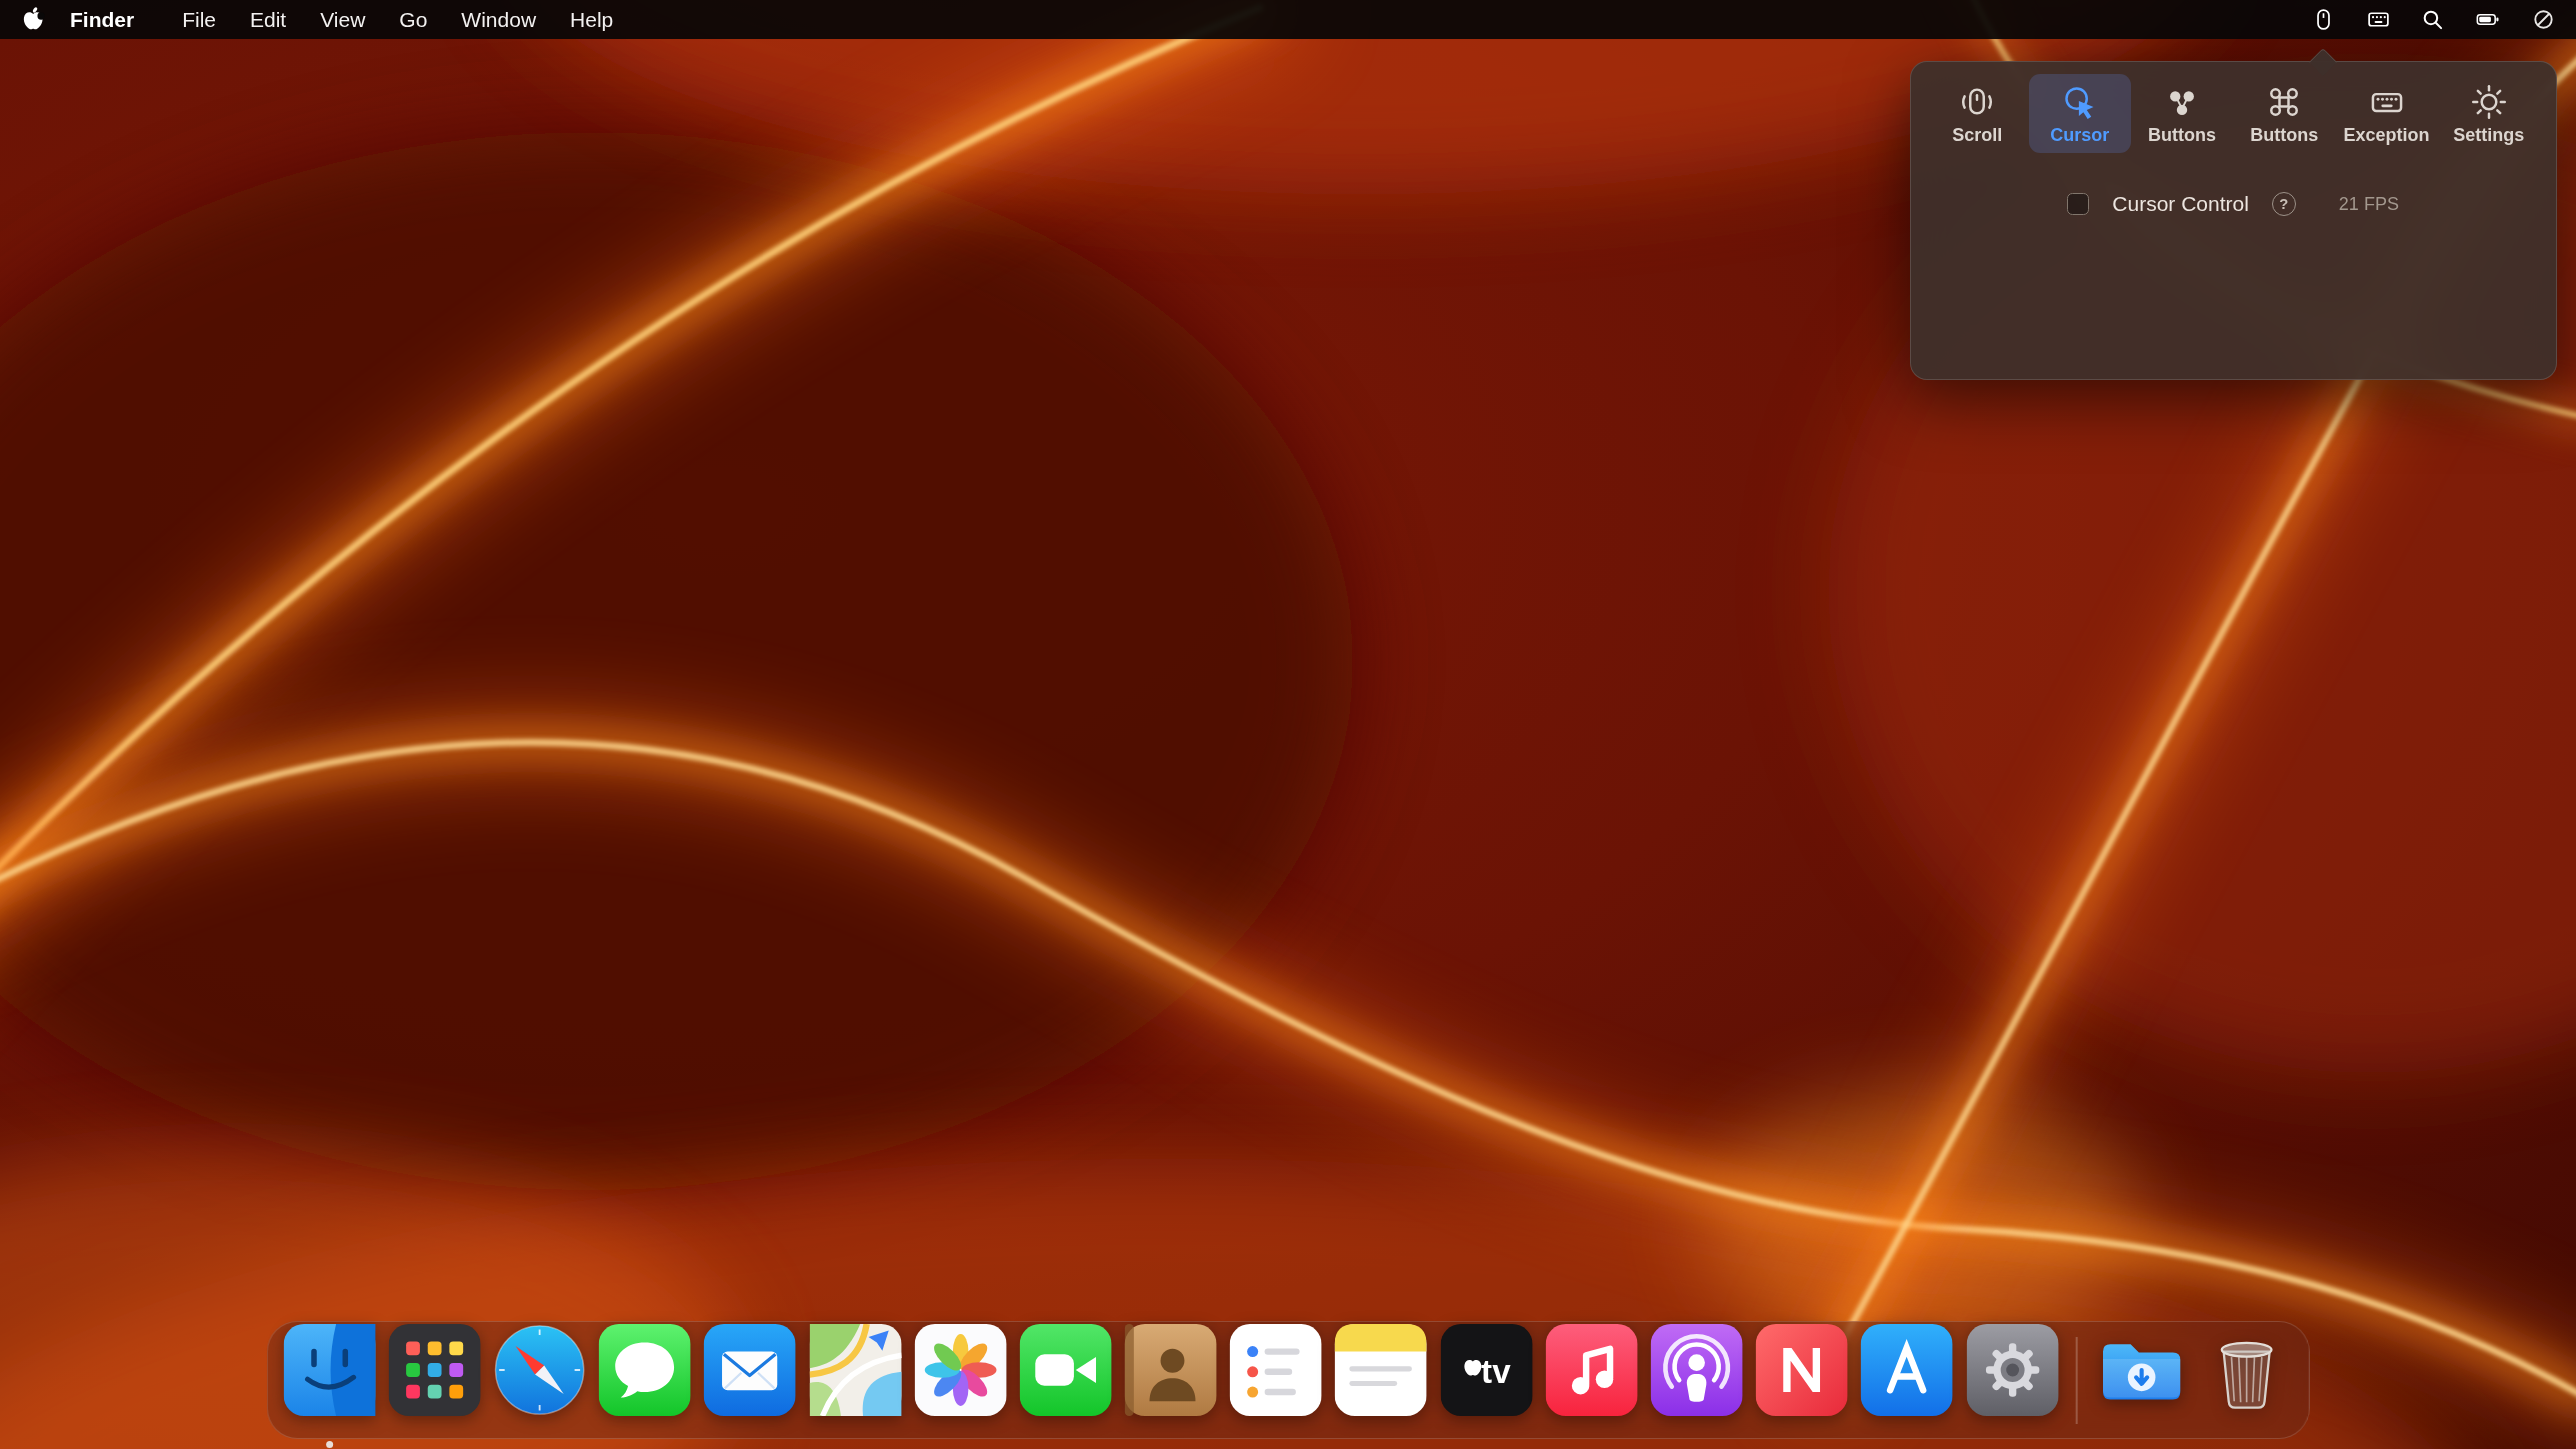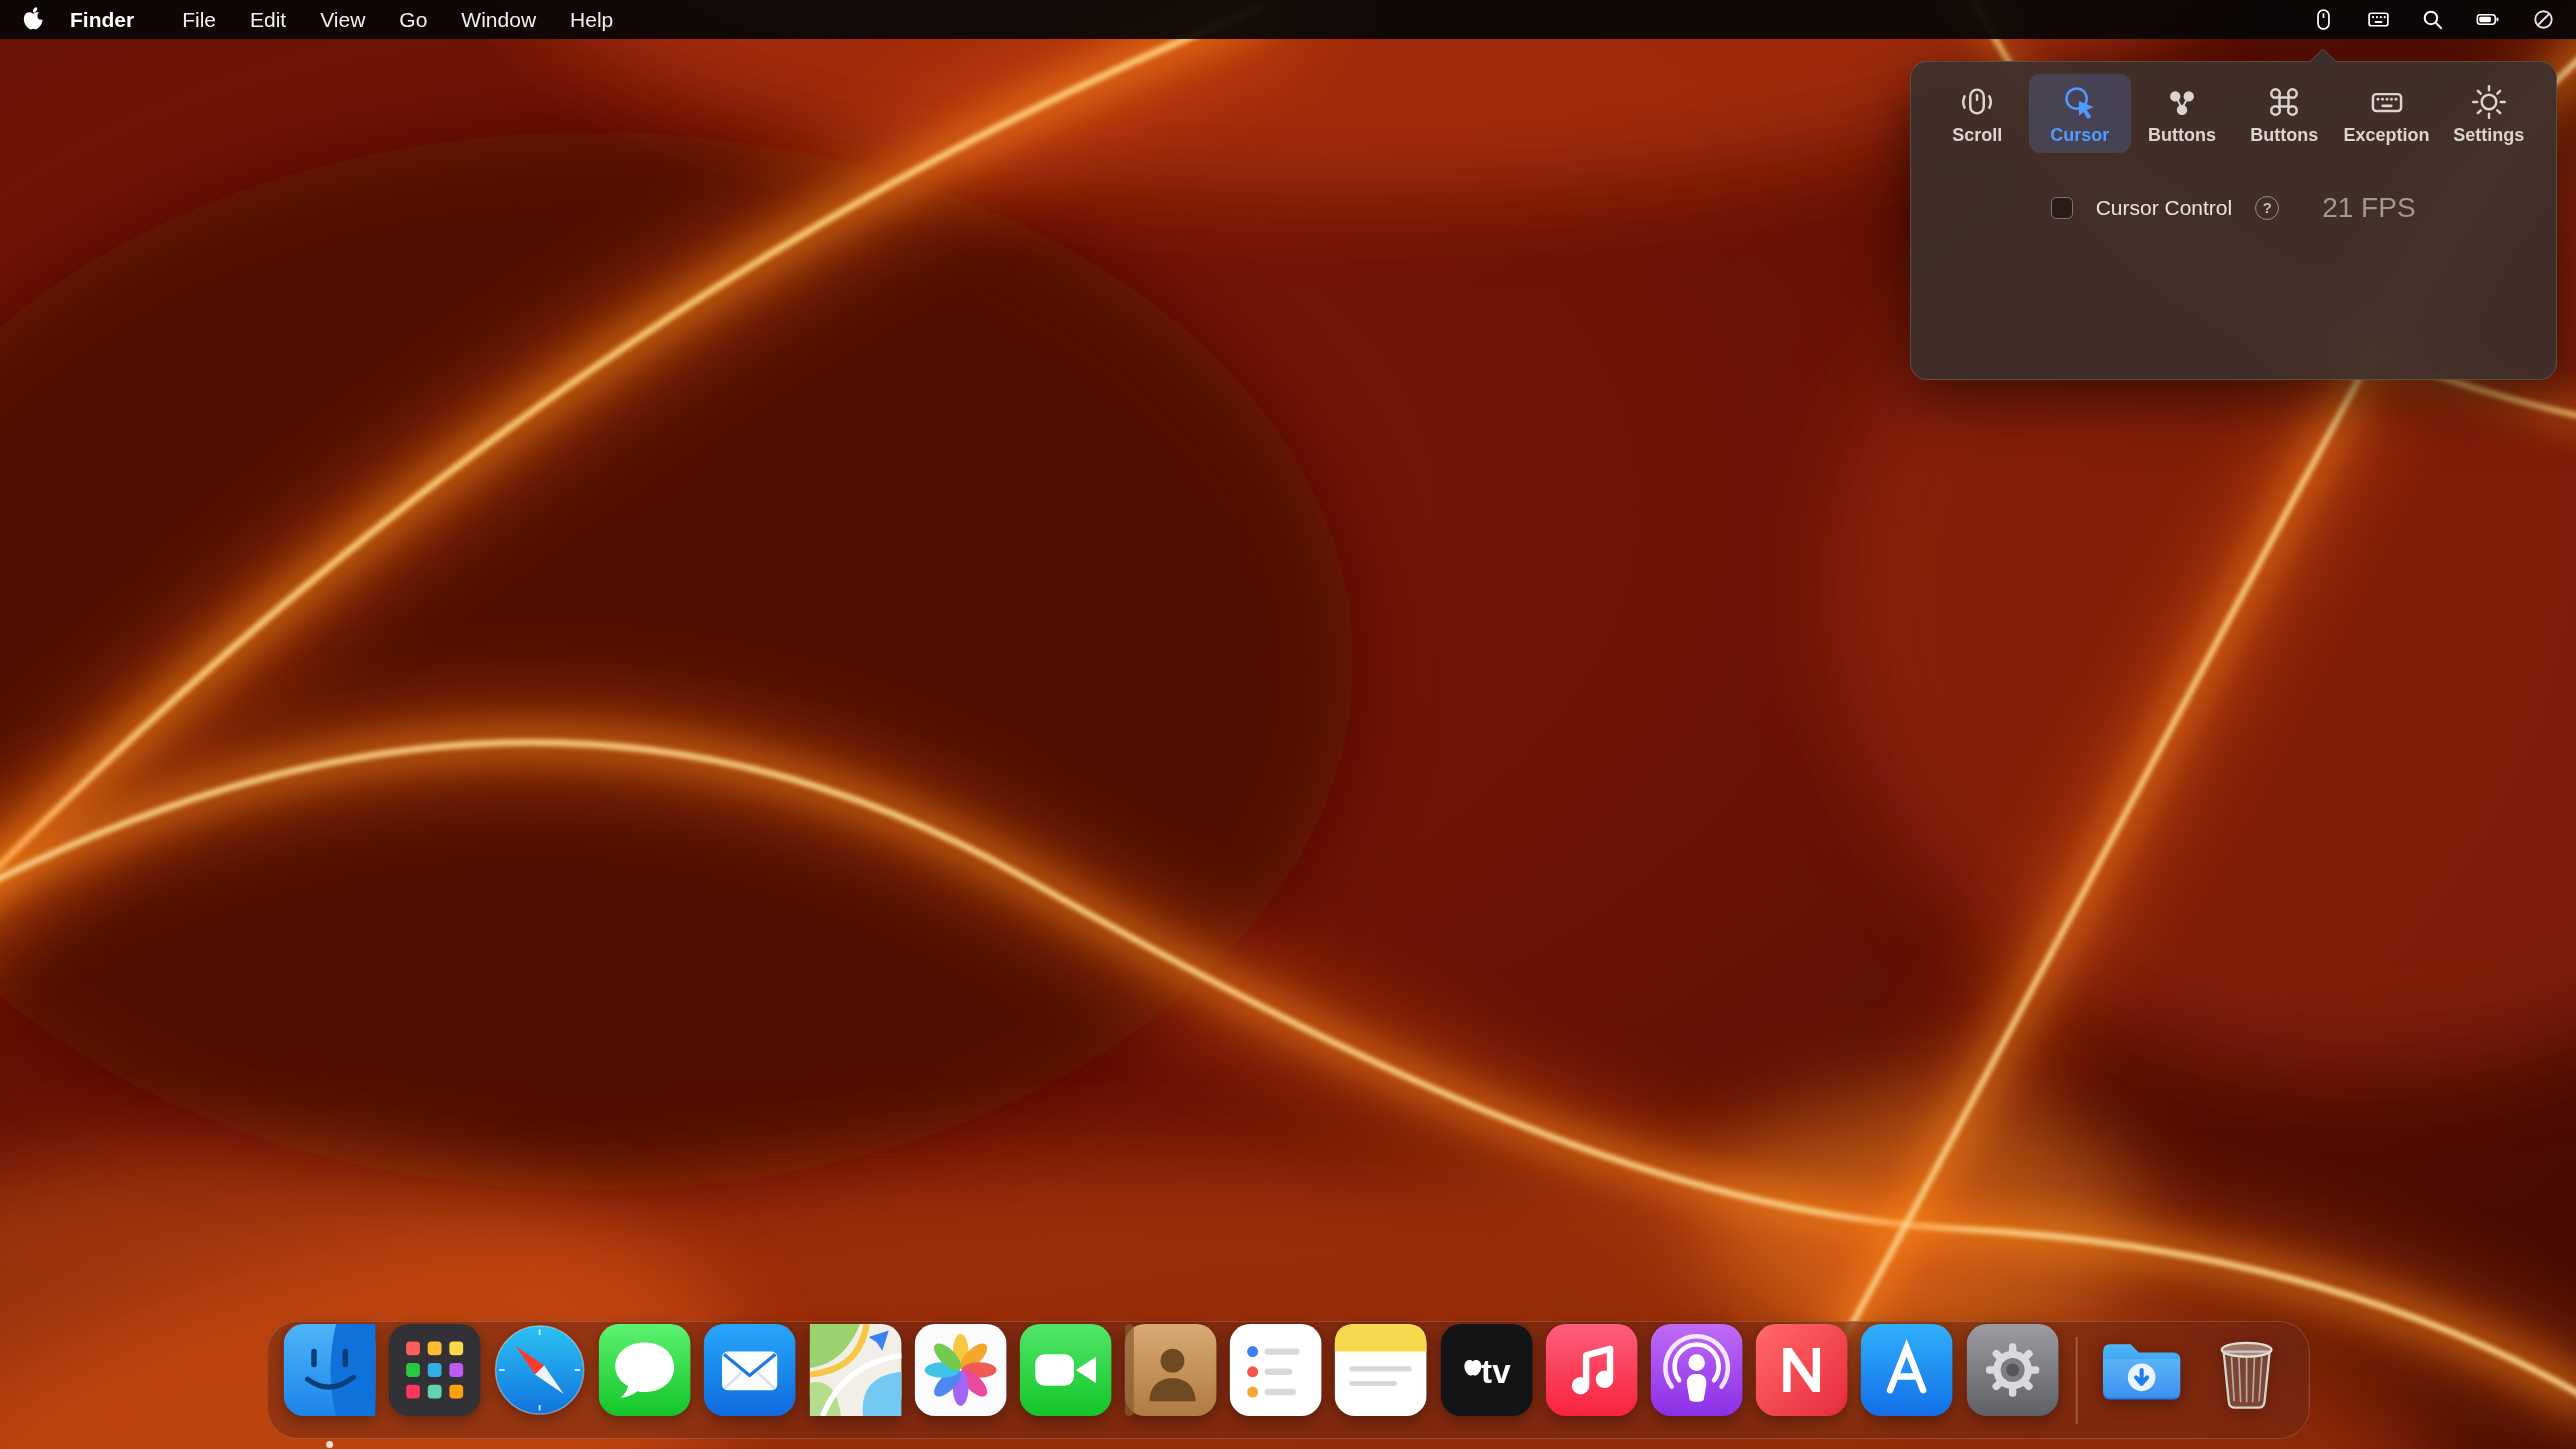--- a/index.html
+++ b/index.html
@@ -34,21 +34,21 @@
   .tab svg { width:36px; height:36px; }
   .tab .tlabel { font-size:18px;font-weight:bold; }
   .tab.selected { background:rgba(96,146,255,0.20); color:#4f9bff; }
 
   .ctl-row { margin-top:39px; display:flex; align-items:center; justify-content:center; gap:23px; }
   .checkbox { width:22px; height:22px; border-radius:5.4px; border:1.6px solid #81766c;
     background:rgba(22,16,14,0.55); }
   .ctl-label { font-size:21px; color:#ece5df; }
   .help { width:24px; height:24px; border-radius:50%; border:1.6px solid #9c9289; color:#c9bfb6;
     font-size:14.8px; font-weight:bold; display:flex; align-items:center; justify-content:center; }
-  .fps { font-size:28px; color:#a3988e; margin-left:20px; }
+  .fps { font-size:18px; color:#a3988e; margin-left:20px; }
 
   .groupbox { margin:22px auto 0; width:515px; border:0.8px solid rgba(255,255,255,0.15);
     background:rgba(255,255,255,0.045); border-radius:9.3px; padding:12.4px 18.7px;
     display:flex; flex-direction:column; gap:9.3px; }
   .srow { display:flex; align-items:center; gap:11px; }
   .slabel { width:92px; text-align:right; font-size:19.4px; color:#8d8178; }
   .track { position:relative; flex:1; height:22px; border-radius:5.4px;
     background:rgba(18,12,10,0.5); box-shadow:inset 0 1.6px 3.9px rgba(0,0,0,0.5);
     border:0.8px solid rgba(0,0,0,0.3); overflow:hidden; }
   .fill { position:absolute; left:0; top:0; bottom:0;

